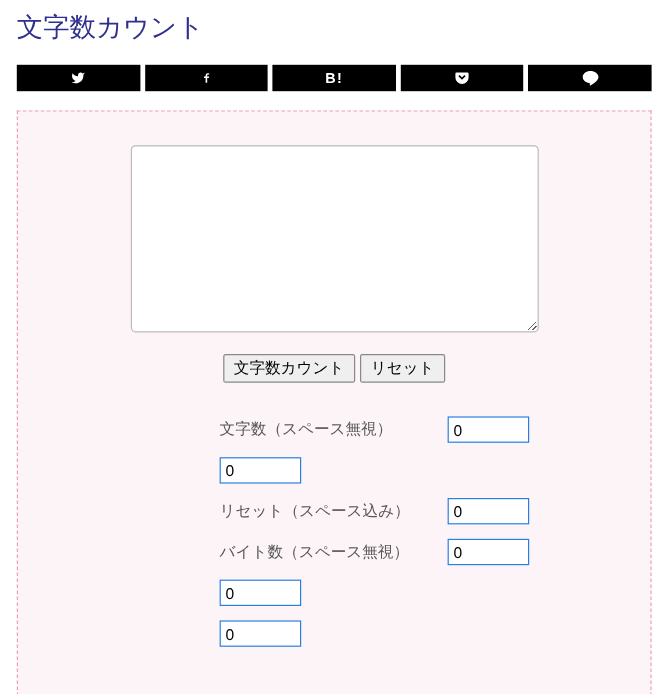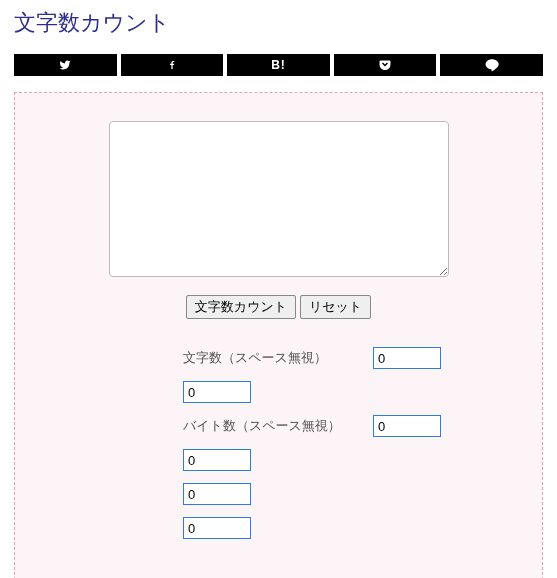--- a/index.html
+++ b/index.html
@@ -138,24 +138,25 @@
 
   <div class="results">
     <div class="result-row">
       <span class="result-label">文字数（スペース無視）</span>
       <input class="result-input" value="0" style="">
     </div>
     <div class="result-row">
       <input class="result-input" value="0" style="">
     </div>
     <div class="result-row">
-      <span class="result-label">バイト数（スペース無視）</span>
+      <span class="result-label">リセット（スペース込み）</span>
       <input class="result-input" value="0" style="">
     </div>
     <div class="result-row">
+      <span class="result-label">バイト数（スペース無視）</span>
       <input class="result-input" value="0" style="">
     </div>
     <div class="result-row">
       <input class="result-input" value="0" style="">
     </div>
     <div class="result-row">
       <input class="result-input" value="0" style="">
     </div>
   </div>
 </div>

